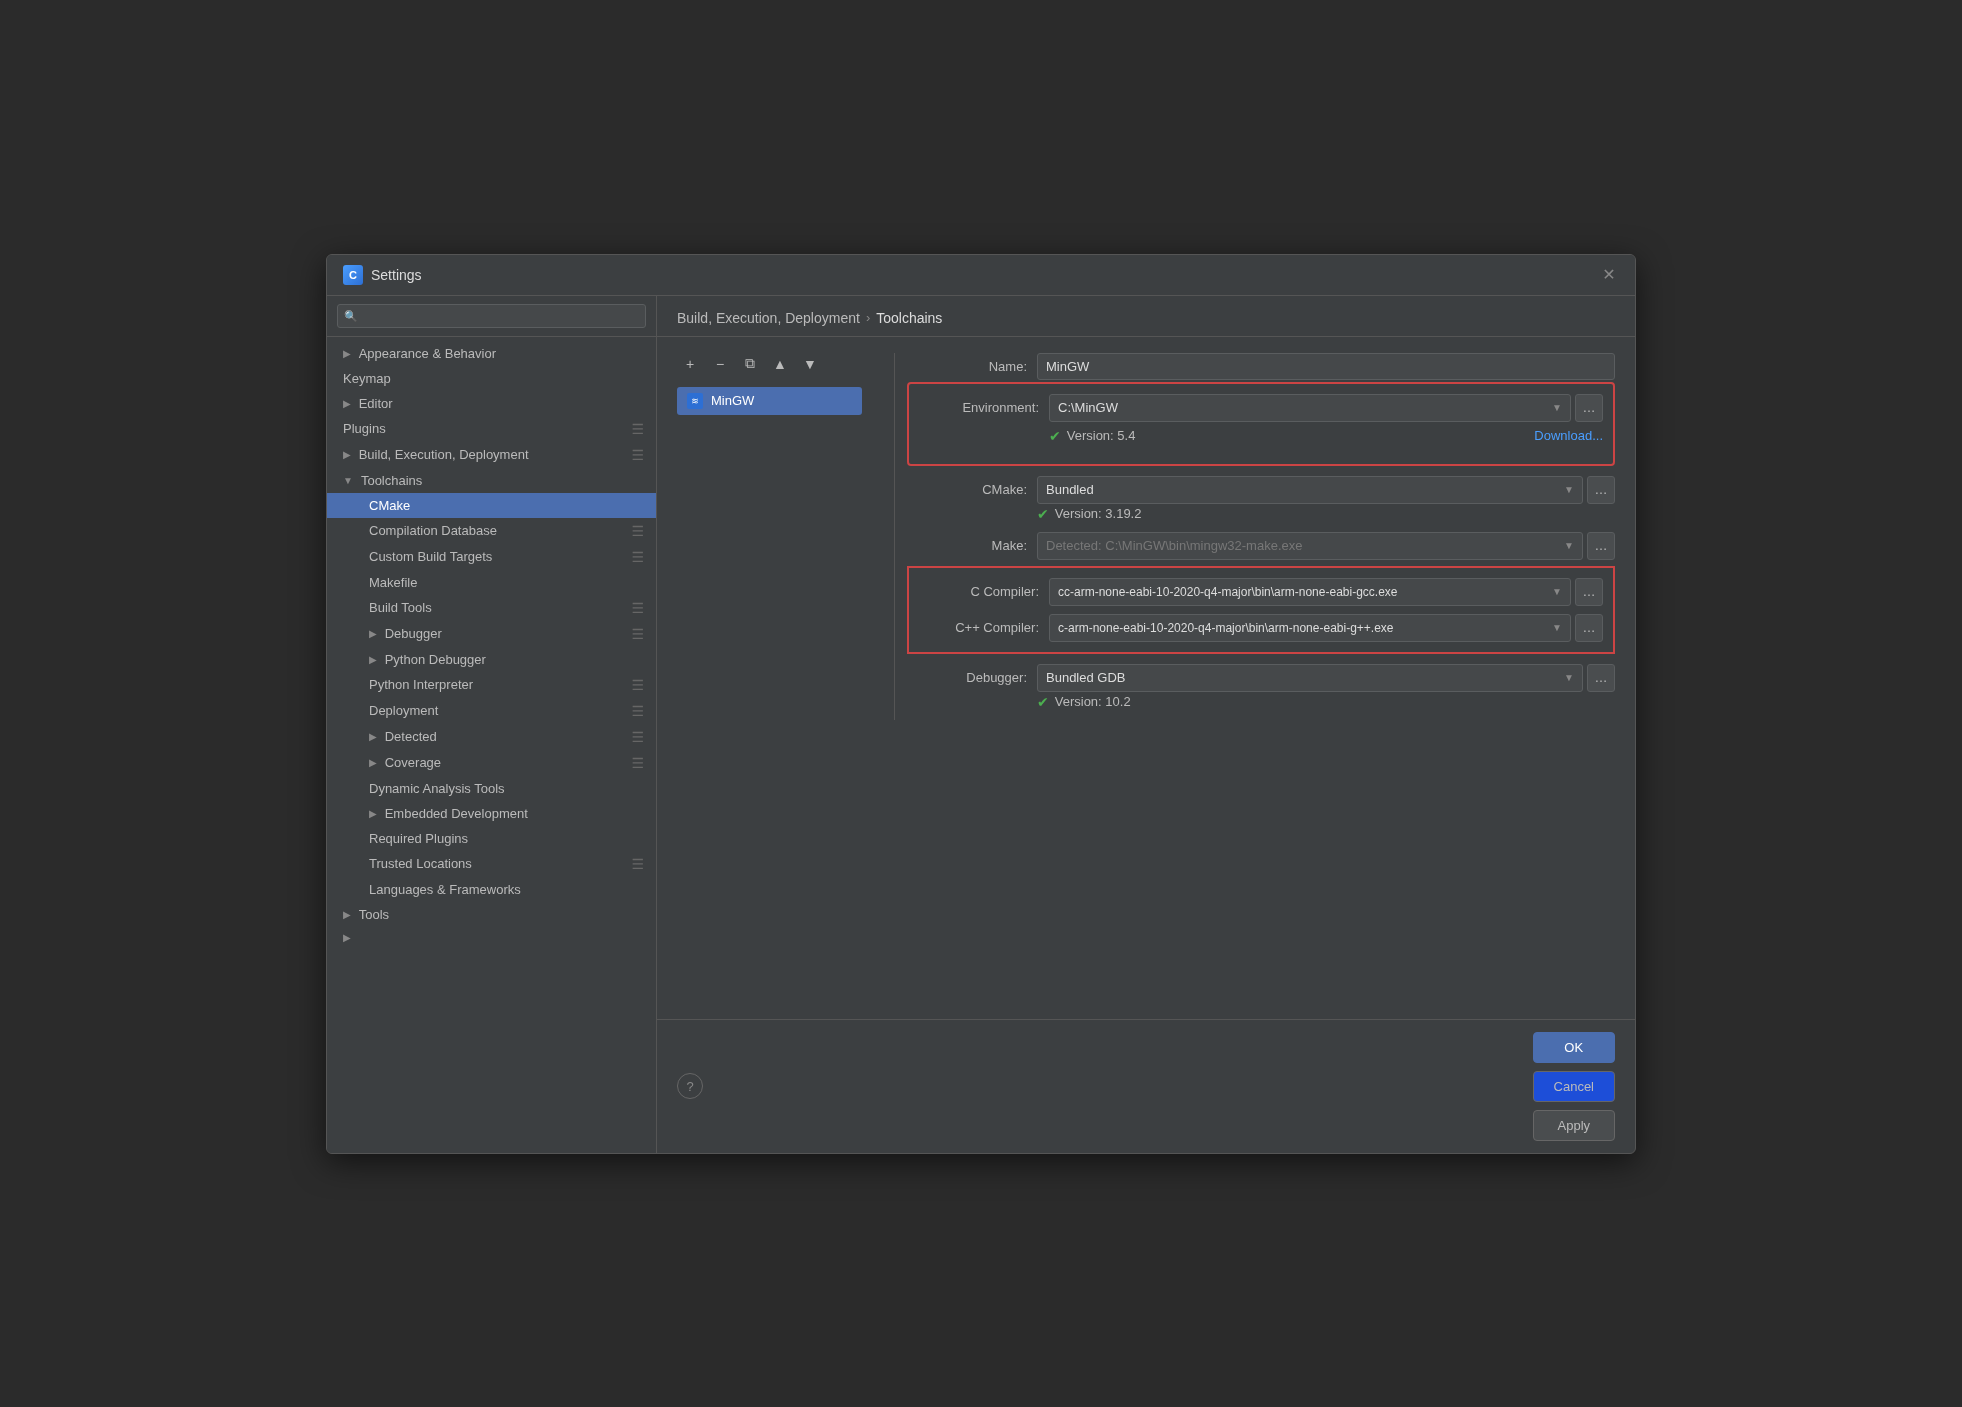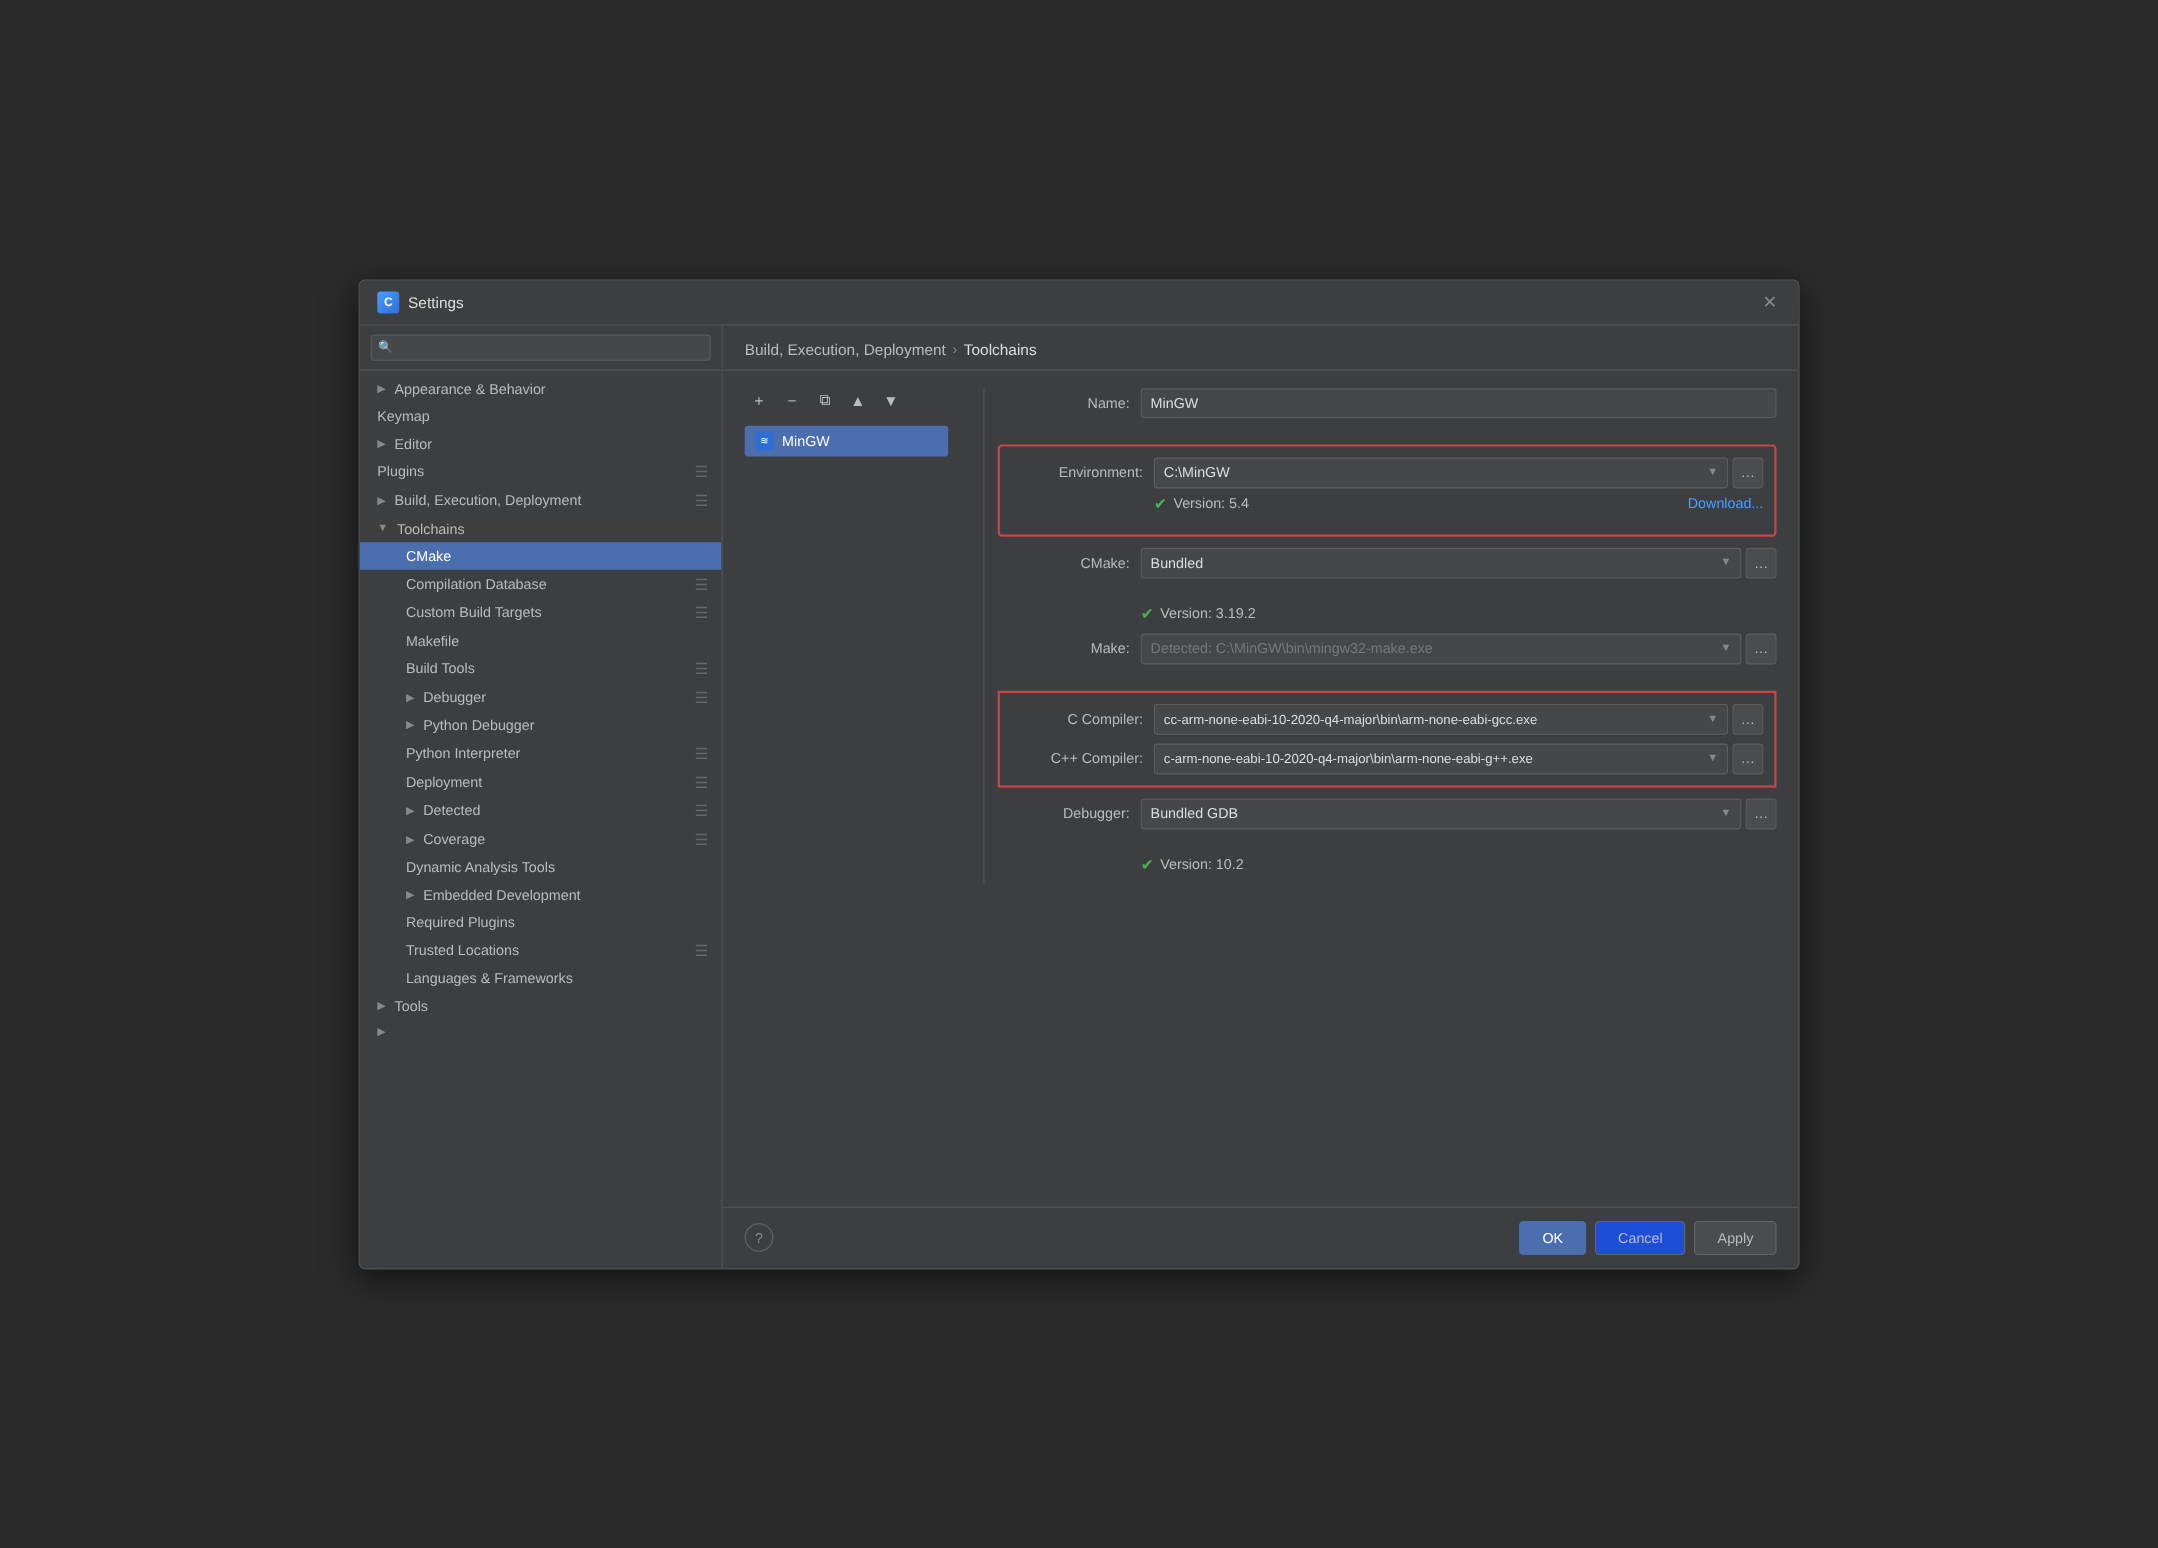--- a/index.html
+++ b/index.html
@@ -191,21 +191,21 @@
       border-radius: 2px;
       display: flex;
       align-items: center;
       justify-content: center;
       font-size: 9px;
       color: white;
     }
     .form-row {
       display: flex;
       align-items: center;
-      margin-bottom: 24px;
+      margin-bottom: 2px;
       gap: 10px;
     }
     .form-label {
       width: 120px;
       text-align: right;
       color: #bbb;
       font-size: 13px;
       flex-shrink: 0;
     }
     .form-input-wrap {
@@ -296,20 +296,21 @@
       color: #888;
       cursor: pointer;
       display: flex;
       align-items: center;
       justify-content: center;
       font-size: 13px;
     }
     .action-btns {
       display: flex;
       gap: 8px;
+      flex-direction: column;
     }
     .btn {
       padding: 7px 20px;
       border-radius: 4px;
       border: 1px solid #666;
       cursor: pointer;
       font-size: 13px;
     }
     .btn-ok {
       background: #4b6eaf;

